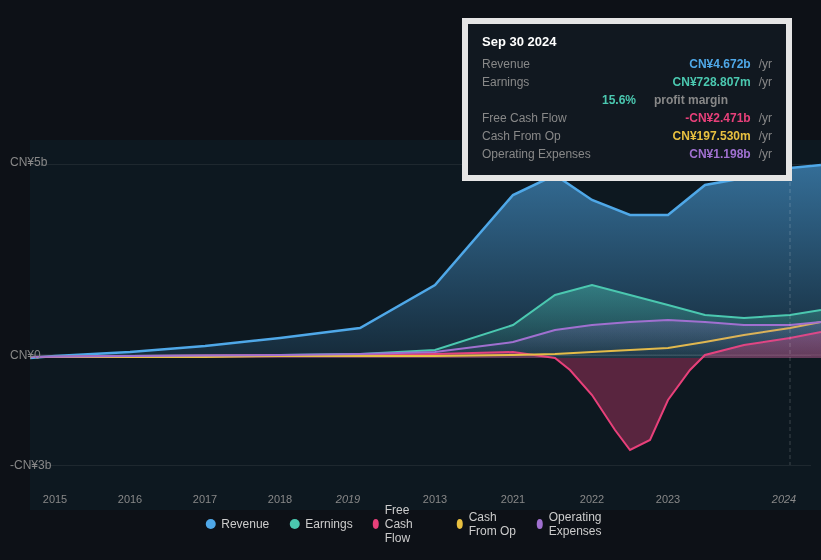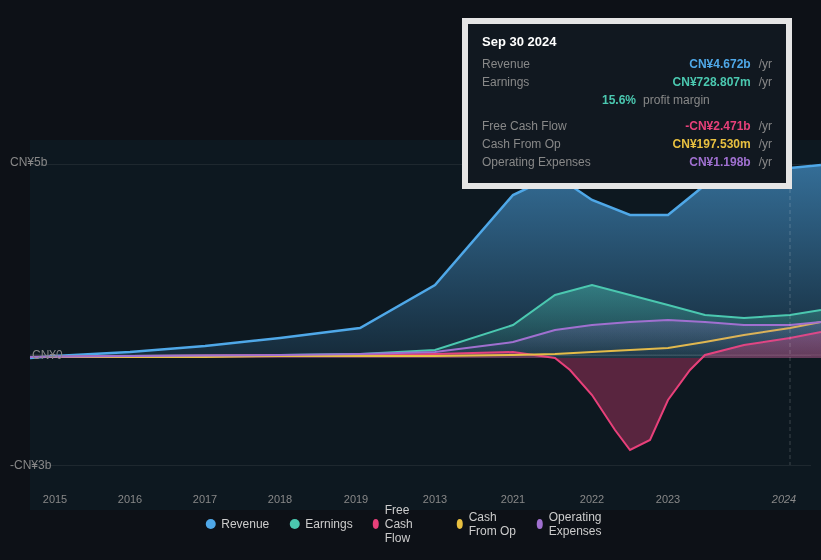--- a/index.html
+++ b/index.html
@@ -58,33 +58,34 @@
 
     .tooltip-unit {
       color: #888;
       font-weight: normal;
       margin-left: 8px;
     }
 
     .profit-margin-row {
       display: flex;
       align-items: baseline;
-      gap: 7px;
+      gap: 18px;
       padding-left: 120px;
-      margin-bottom: 12px;
+      margin-bottom: 4px;
       font-size: 12px;
     }
 
     .profit-margin-pct {
       color: #4bc8b0;
       font-weight: bold;
     }
 
     .profit-margin-text {
       color: #888;
+      font-weight: bold;
     }
 
     
     .y-label {
       position: absolute;
       left: 10px;
       font-size: 12px;
       color: #888;
     }
 
@@ -189,28 +190,28 @@
     <path d="M30,357 L55,357 L130,357 L205,357 L280,356 L360,356 L435,356 L513,355 L555,354 L592,352 L630,350 L668,348 L705,342 L744,335 L790,328 L821,322" fill="none" stroke="#e8c040" stroke-width="2"></path>
 
     <path d="M30,357 L130,356 L280,355 L360,354 L435,352 L513,342 L555,330 L592,325 L630,322 L668,320 L705,322 L744,325 L790,325 L821,322" fill="none" stroke="#a070d0" stroke-width="2"></path>
     <path d="M30,357 L130,356 L280,355 L360,354 L435,352 L513,342 L555,330 L592,325 L630,322 L668,320 L705,322 L744,325 L790,325 L821,322 L821,358 L30,358 Z" fill="url(#opexGrad)" opacity="0.5"></path>
 
     <line x1="790" y1="140" x2="790" y2="465" stroke="rgba(255,255,255,0.2)" stroke-width="1" stroke-dasharray="4,3"></line>
 
   </svg>
 
   <div class="y-label" style="top:155px;">CN¥5b</div>
-  <div class="y-label" style="top:348px;margin-left:22px;">CN¥0</div>
+  <div class="y-label" style="top:348px;">CN¥0</div>
   <div class="y-label" style="top:458px;">-CN¥3b</div>
 
   <div class="x-label" style="left:55px;">2015</div>
   <div class="x-label" style="left:130px;">2016</div>
   <div class="x-label" style="left:205px;">2017</div>
   <div class="x-label" style="left:280px;">2018</div>
-  <div class="x-label" style="left:356px;">2019</div>
+  <div class="x-label" style="left:348px;font-style:italic;">2019</div>
   <div class="x-label" style="left:435px;">2013</div>
   <div class="x-label" style="left:513px;">2021</div>
   <div class="x-label" style="left:592px;margin-top:42px;">2022</div>
   <div class="x-label" style="left:668px;">2023</div>
   <div class="x-label" style="left:784px;font-style:italic;">2024</div>
 
   <div id="tooltip">
     <div id="tooltip-date">Sep 30 2024</div>
 
     <div class="tooltip-row">

